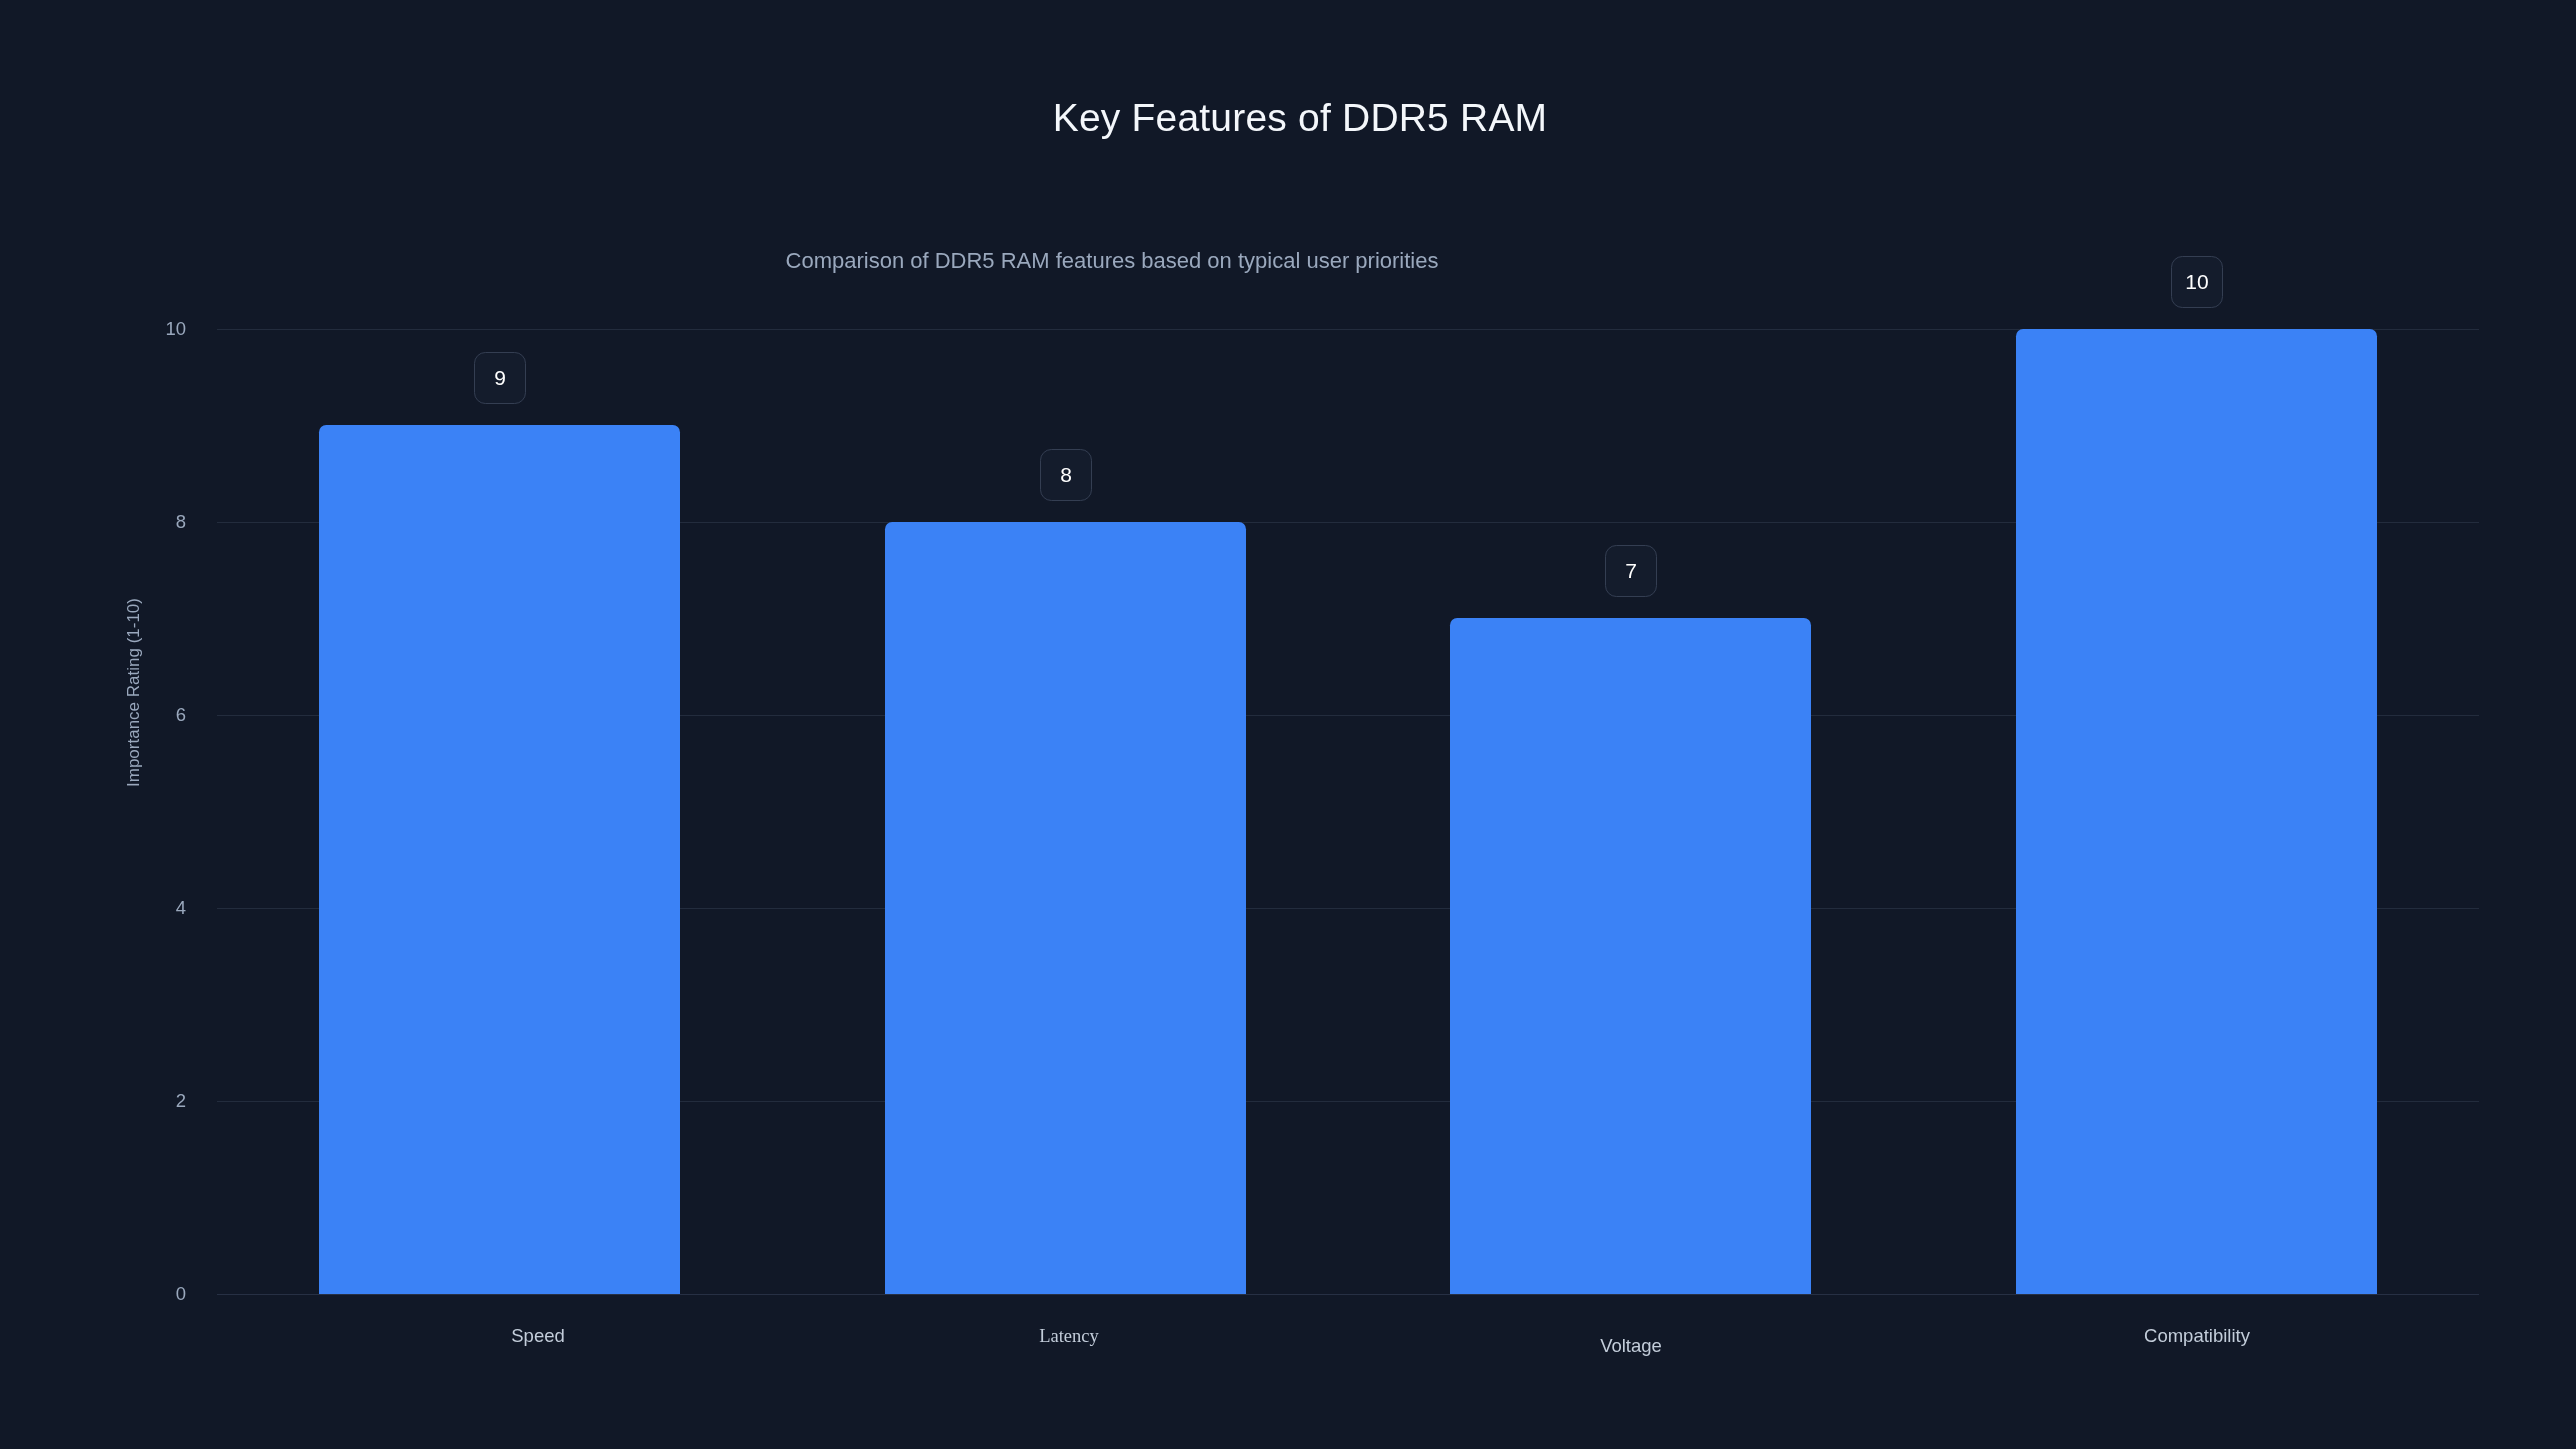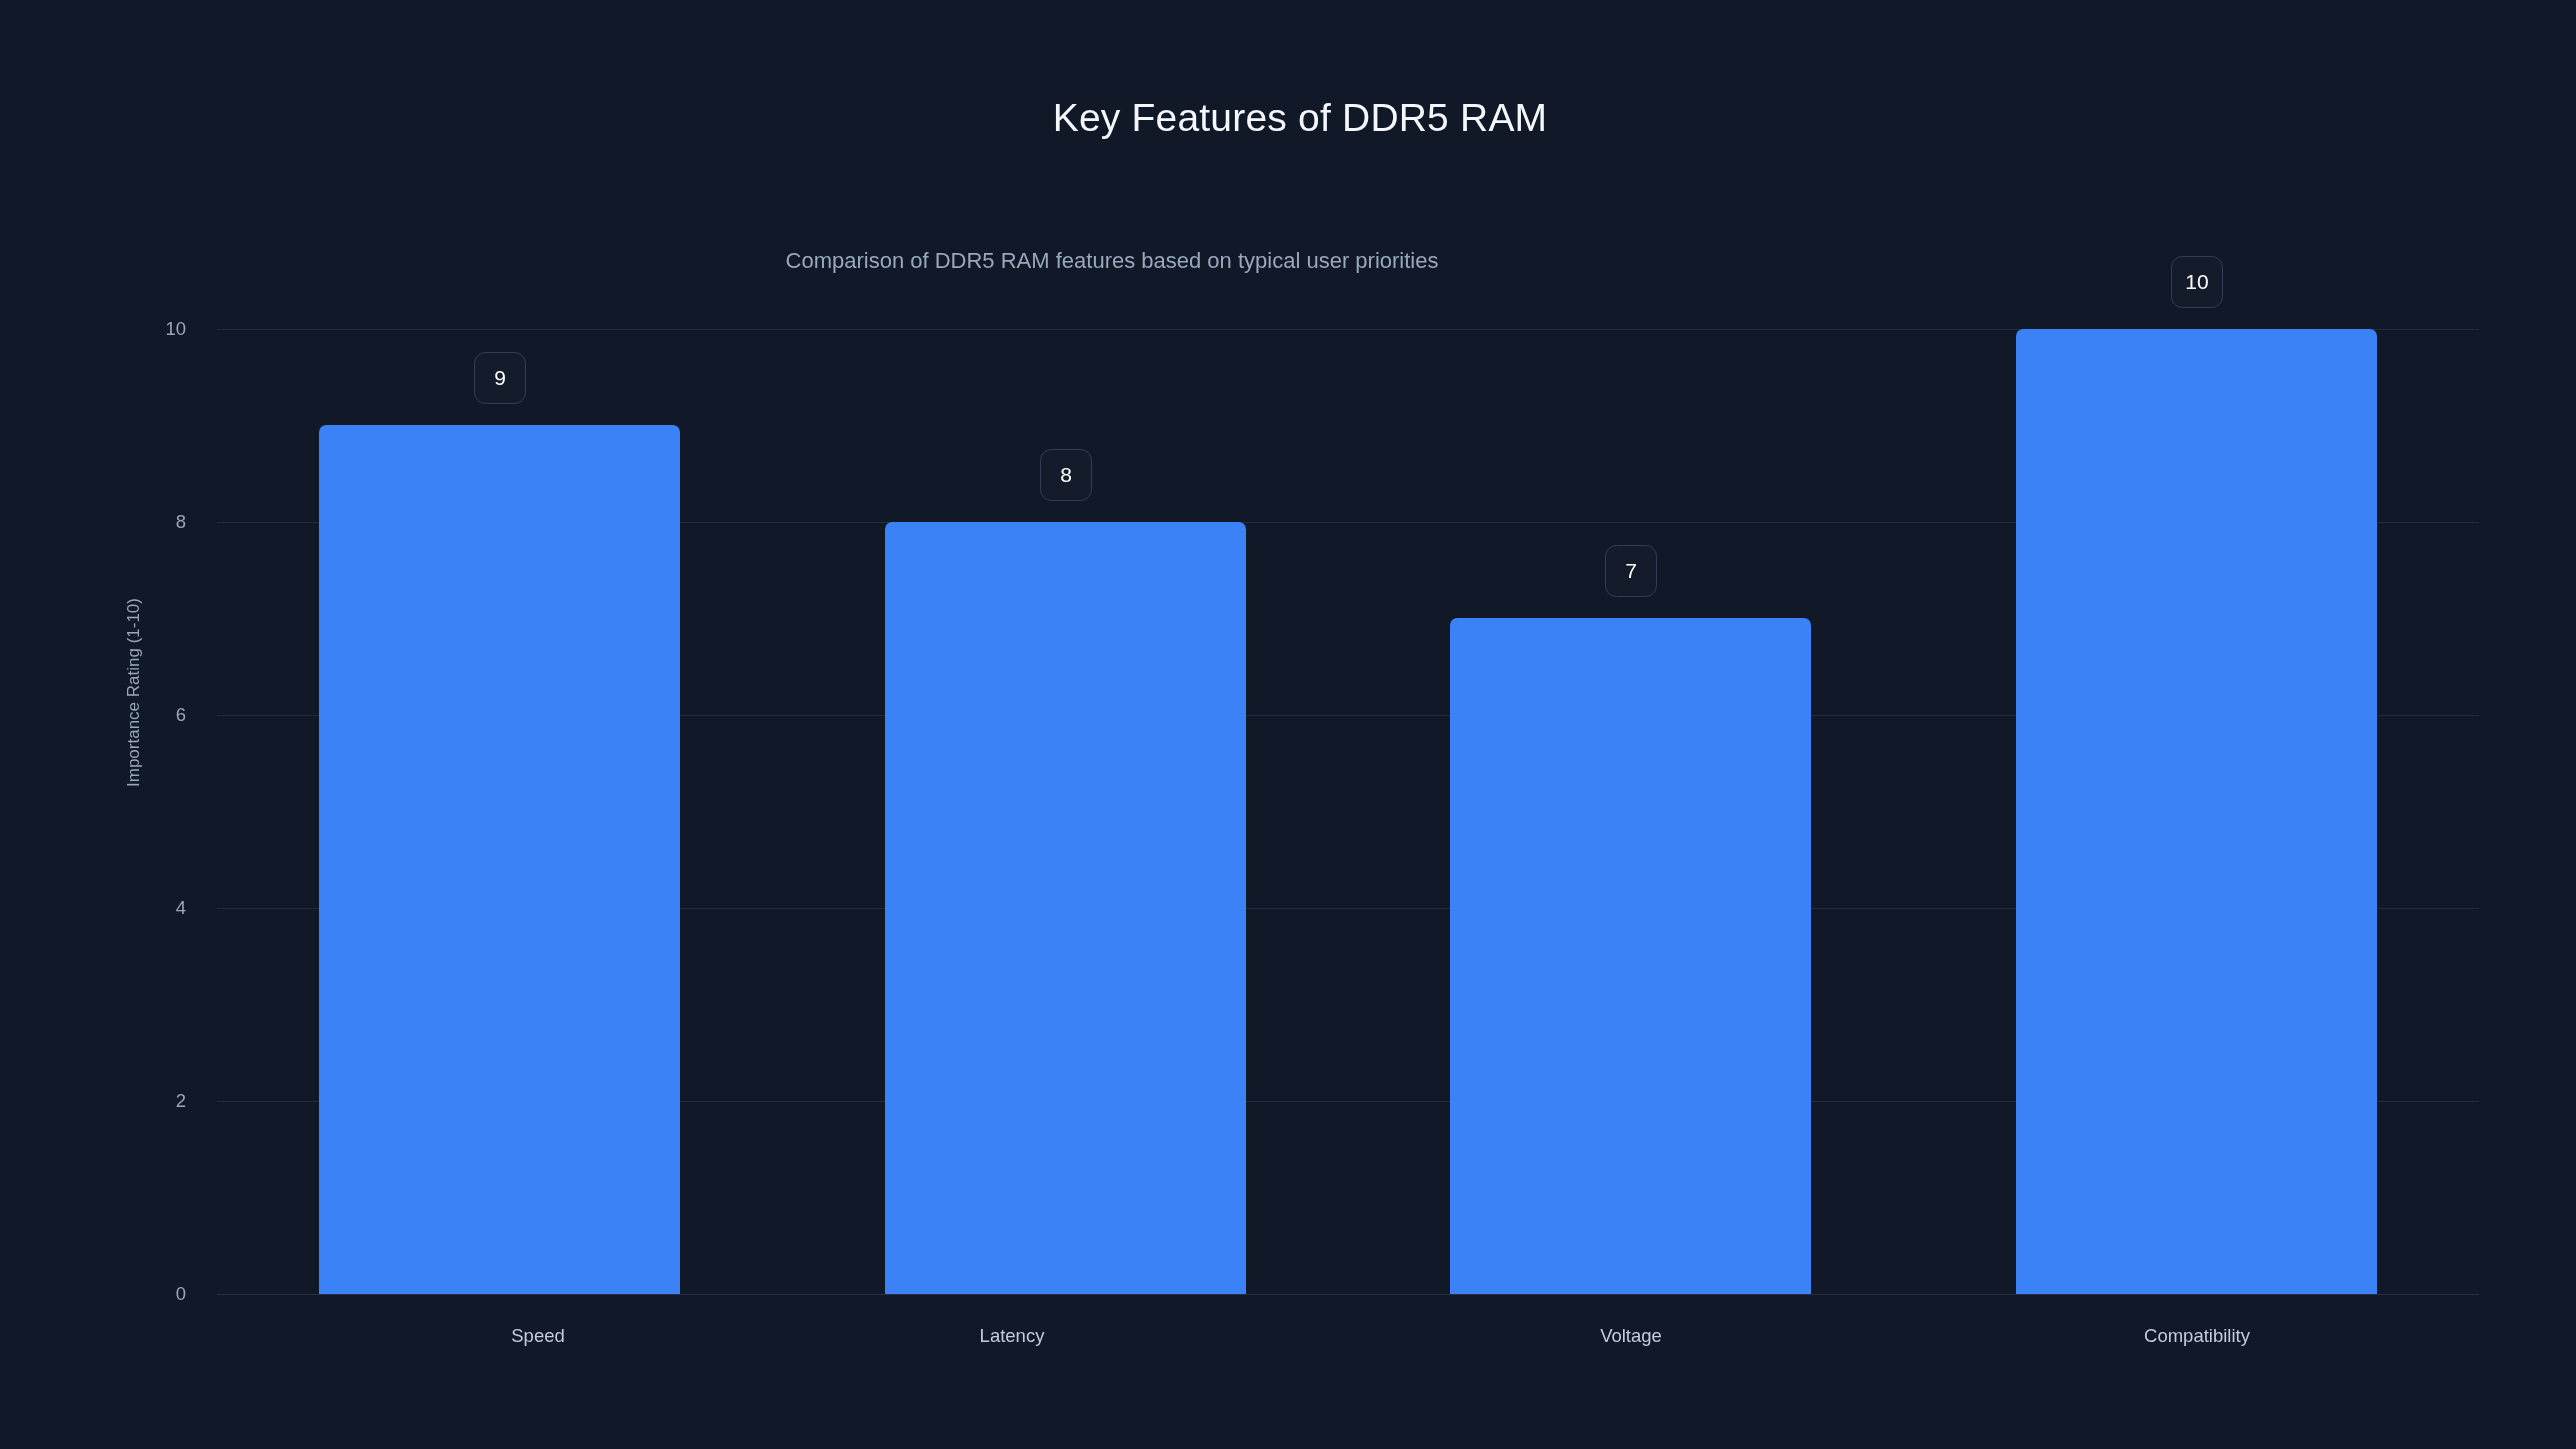--- a/index.html
+++ b/index.html
@@ -171,19 +171,19 @@
   </div>
 
   <div id="value-badges">
       <div class="value-badge" style="left: 500px; top: 378px;">9</div>
       <div class="value-badge" style="left: 1066px; top: 475px;">8</div>
       <div class="value-badge" style="left: 1631px; top: 571px;">7</div>
       <div class="value-badge" style="left: 2197px; top: 282px;">10</div>
     </div>
   <div id="x-labels">
       <div class="x-label" style="left: 500px; margin-left: 38px;">Speed</div>
-      <div class="x-label" style="left: 1012px;">Latency</div>
-      <div class="x-label" style="left: 1631px;">Voltage</div>
+      <div class="x-label" style="left: 1069px; font-family: Liberation Serif, serif;">Latency</div>
+      <div class="x-label" style="left: 1631px; margin-top: 10px;">Voltage</div>
       <div class="x-label" style="left: 2197px;">Compatibility</div>
     </div>
 
 </div>
 
 
 </body></html>

